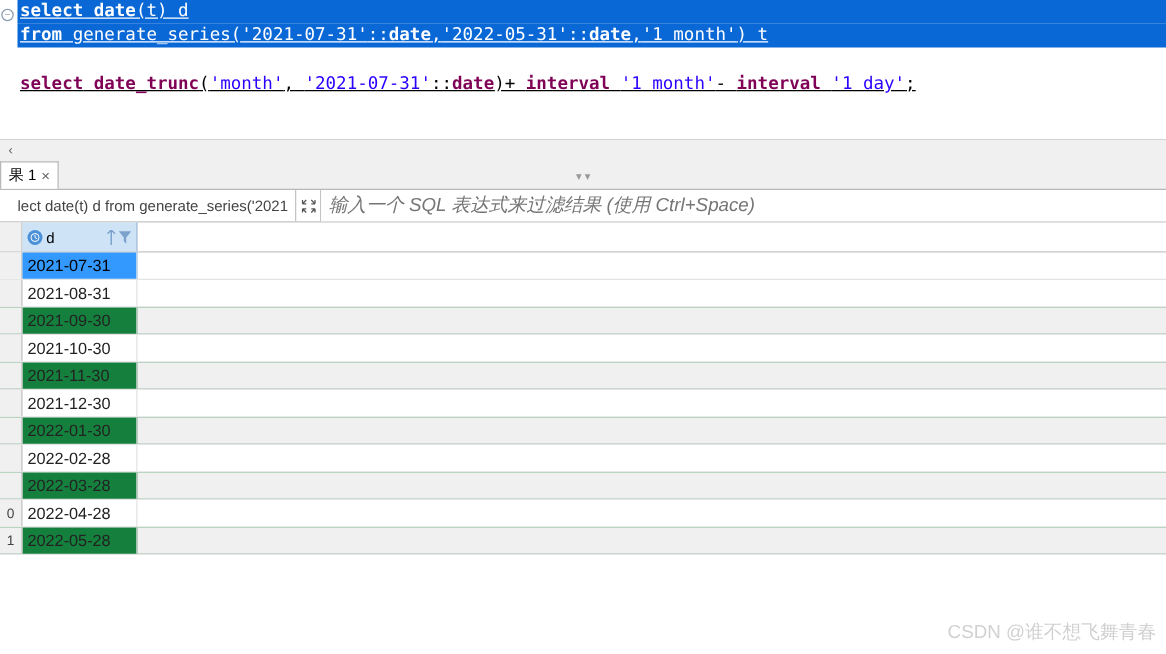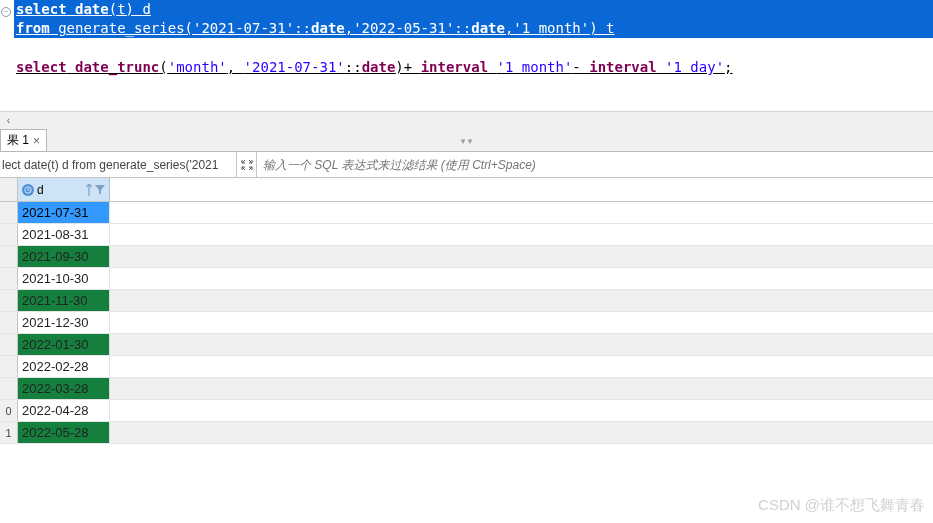--- a/index.html
+++ b/index.html
@@ -85,21 +85,21 @@
 .filter-bar {
   height: 26px;
   background: #fff;
   border-bottom: 1px solid #c4c4c4;
   display: flex;
   align-items: center;
 }
 .query-preview {
   color: #444;
   font-size: 12px;
-  padding: 0 2px;
+  padding: 0 14px;
   border-right: 1px solid #c4c4c4;
   height: 100%;
   display: flex;
   align-items: center;
   white-space: nowrap;
   overflow: hidden;
 }
 .expand-icon {
   width: 20px;
   height: 100%;
@@ -108,21 +108,21 @@
   justify-content: center;
   border-right: 1px solid #c4c4c4;
 }
 .filter-input {
   flex: 1;
   border: none;
   outline: none;
   padding: 0 6px;
   font-style: italic;
   color: #888;
-  font-size: 12px;
+  font-size: 15px;
   height: 100%;
 }
 .grid {
   display: flex;
   flex-direction: column;
 }
 .grid-header-row {
   display: flex;
   height: 24px;
   border-bottom: 1px solid #c4c4c4;

